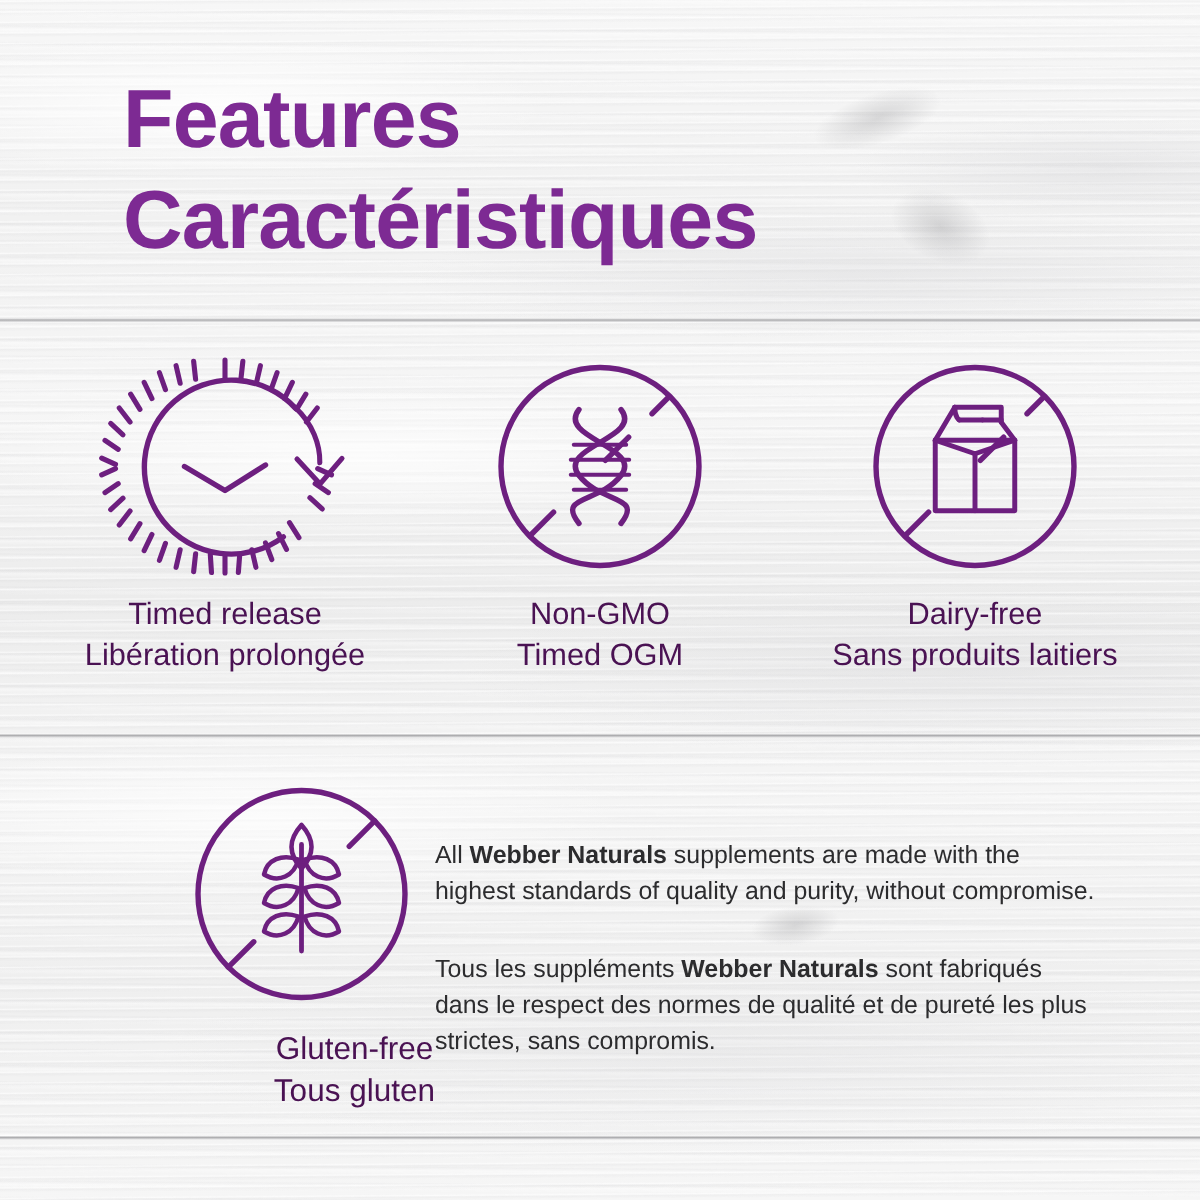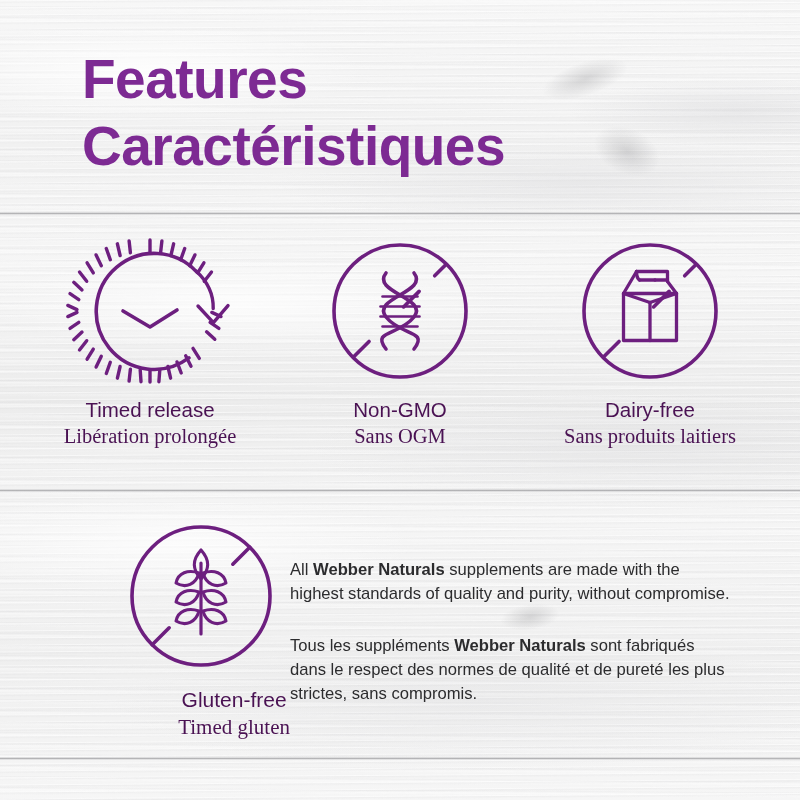--- a/index.html
+++ b/index.html
@@ -86,21 +86,21 @@
     position:absolute; left:0; top:226px; width:800px;
     display:flex; justify-content:center; align-items:flex-start;
   }
   .cell{ width:250px; display:flex; flex-direction:column; align-items:center; }
   .icon-wrap{ height:170px; display:flex; align-items:center; justify-content:center; }
   .cap{
     color:#4a1253;
     font-size:20.5px; line-height:1.32; text-align:center;
     white-space:nowrap;
   }
-  .cap .fr{ display:block;font-family:Liberation Serif, serif; }
+  .cap .fr{ display:block; }
 
   
   .row2{
     position:absolute; left:0; top:506px; width:800px;
     display:flex; align-items:flex-start;
   }
   .gf-cell{
     width:290px; display:flex; flex-direction:column; align-items:flex-end;
     padding-left:8px;
   }
@@ -214,21 +214,21 @@
             <line x1="67.5" y1="70.5" x2="102.5" y2="70.5" stroke-width="2.6"></line>
             <line x1="65.5" y1="80.5" x2="104.5" y2="80.5" stroke-width="2.6"></line>
             <line x1="65.5" y1="90.5" x2="104.5" y2="90.5" stroke-width="2.6"></line>
             <line x1="67.5" y1="100.5" x2="102.5" y2="100.5" stroke-width="2.6"></line>
 
             <line x1="38.5" y1="131.0" x2="131.0" y2="38.5" stroke-width="3.6" stroke-dasharray="22 48.8 22"></line>
           </svg>
         </div>
         <div class="cap">
           <span>Non-GMO</span>
-          <span class="fr">Sans OGM</span>
+          <span class="fr">Timed OGM</span>
         </div>
       </div>
 
       <div class="cell">
         <div class="icon-wrap">
           <svg width="170" height="170" viewBox="0 0 170 170" fill="none" stroke="#6d1f7f" stroke-width="3.4" stroke-linecap="round" stroke-linejoin="round">
             <circle cx="85" cy="85" r="66" stroke-width="3.6"></circle>
 
             <path d="M 58.5 67.5 L 58.5 114.5 L 111.5 114.5 L 111.5 67.5 Z" stroke-width="3.3"></path>
 
@@ -272,21 +272,21 @@
 
             <path d="M 91 66 C 102 62 112 66 114 76 C 104 82 94 77 91 66 Z" stroke-width="3.0"></path>
             <path d="M 91 85 C 102 81 112 85 114 95 C 104 101 94 96 91 85 Z" stroke-width="3.0"></path>
             <path d="M 91 104 C 102 100 112 104 114 114 C 104 120 94 115 91 104 Z" stroke-width="3.0"></path>
 
             <line x1="40.2" y1="137.8" x2="137.8" y2="40.2" stroke-width="3.6" stroke-dasharray="24 90 24"></line>
           </svg>
         </div>
         <div class="cap">
           <span>Gluten-free</span>
-          <span class="fr">Timed gluten</span>
+          <span class="fr">Tous gluten</span>
         </div>
       </div>
 
       <div class="copy">
         <p><span>All </span><b>Webber Naturals</b><span> supplements are made with the highest standards of quality and purity, without compromise.</span></p>
         <p><span>Tous les suppléments </span><b>Webber Naturals</b><span> sont fabriqués dans le respect des normes de qualité et de pureté les plus strictes, sans compromis.</span></p>
       </div>
 
     </div>
 

